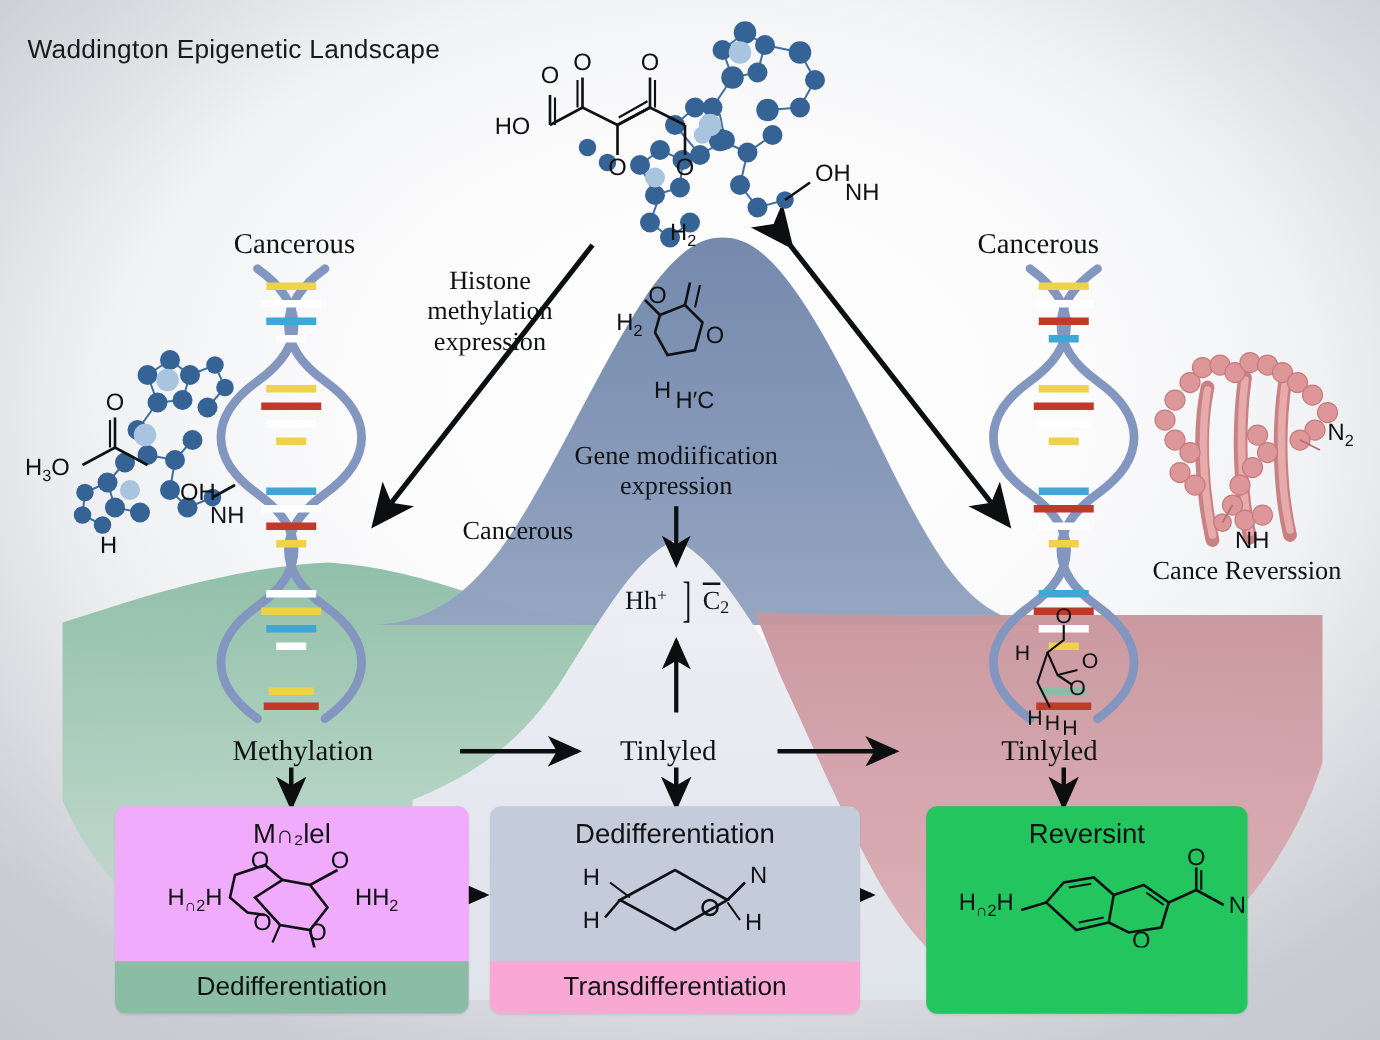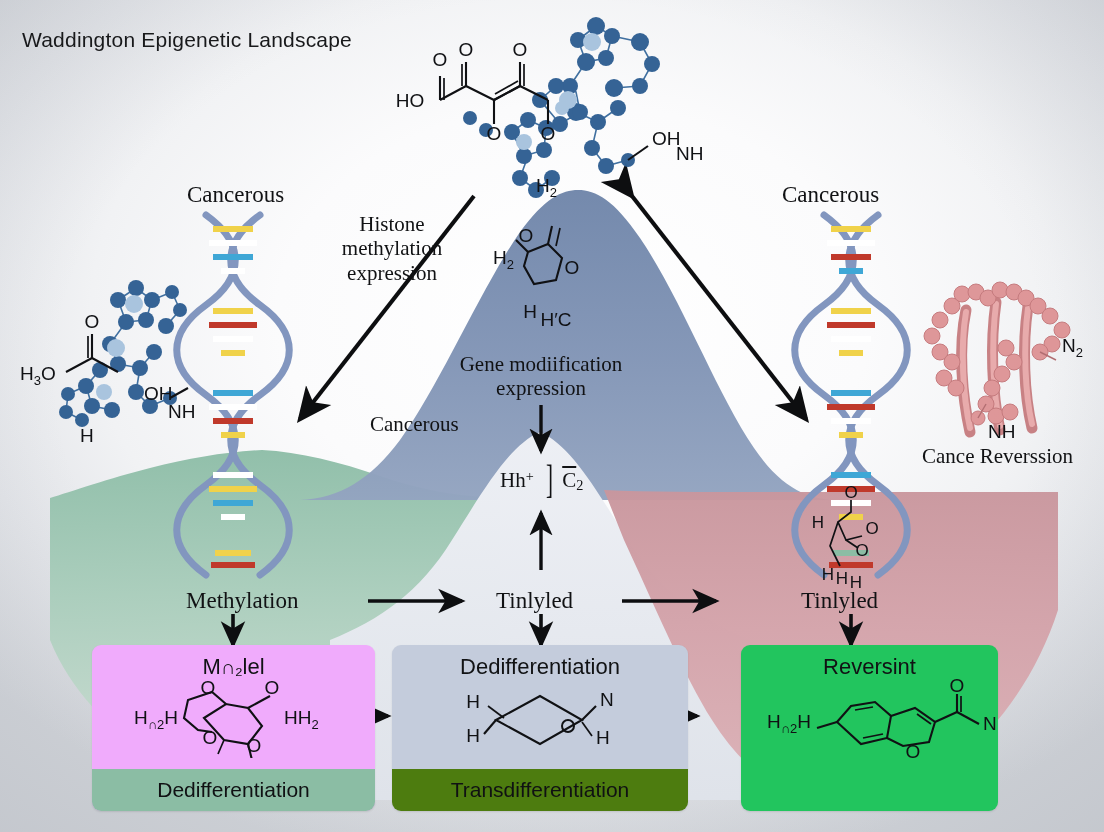--- a/index.html
+++ b/index.html
@@ -482,21 +482,21 @@
           <path class="bond" d="M190,40 L204,26"></path>
           <path class="bondthin" d="M190,42 L200,56"></path>
           <circle cx="176" cy="46" r="6" fill="none" stroke="#101114" stroke-width="2"></circle>
           <text class="chem" x="88" y="28" text-anchor="end">H</text>
           <text class="chem" x="88" y="62" text-anchor="end">H</text>
           <text class="chem" x="208" y="26">N</text>
           <text class="chem" x="204" y="64">H</text>
         </g>
       </svg>
     </div>
-    <div class="cfoot" style="background:#4d7c0f;">Transdifferentiation</div>
+    <div class="cfoot" style="background:#f9a8d4;">Transdifferentiation</div>
   </div>
 
   <div class="card" style="left:705px;top:645px;width:257px;height:166px;background:#22c55e;margin-left:36px;">
     <div class="ctitle">Reversint</div>
     <div class="cmol">
       <svg width="293" height="80" style="position:absolute;left:0;top:-4;">
         <g>
           <path class="bond" d="M96,44 L110,28 L134,24 L150,38 L146,60 L120,66 Z"></path>
           <path class="bondthin" d="M114,32 L132,29"></path>
           <path class="bondthin" d="M122,60 L142,56"></path>

